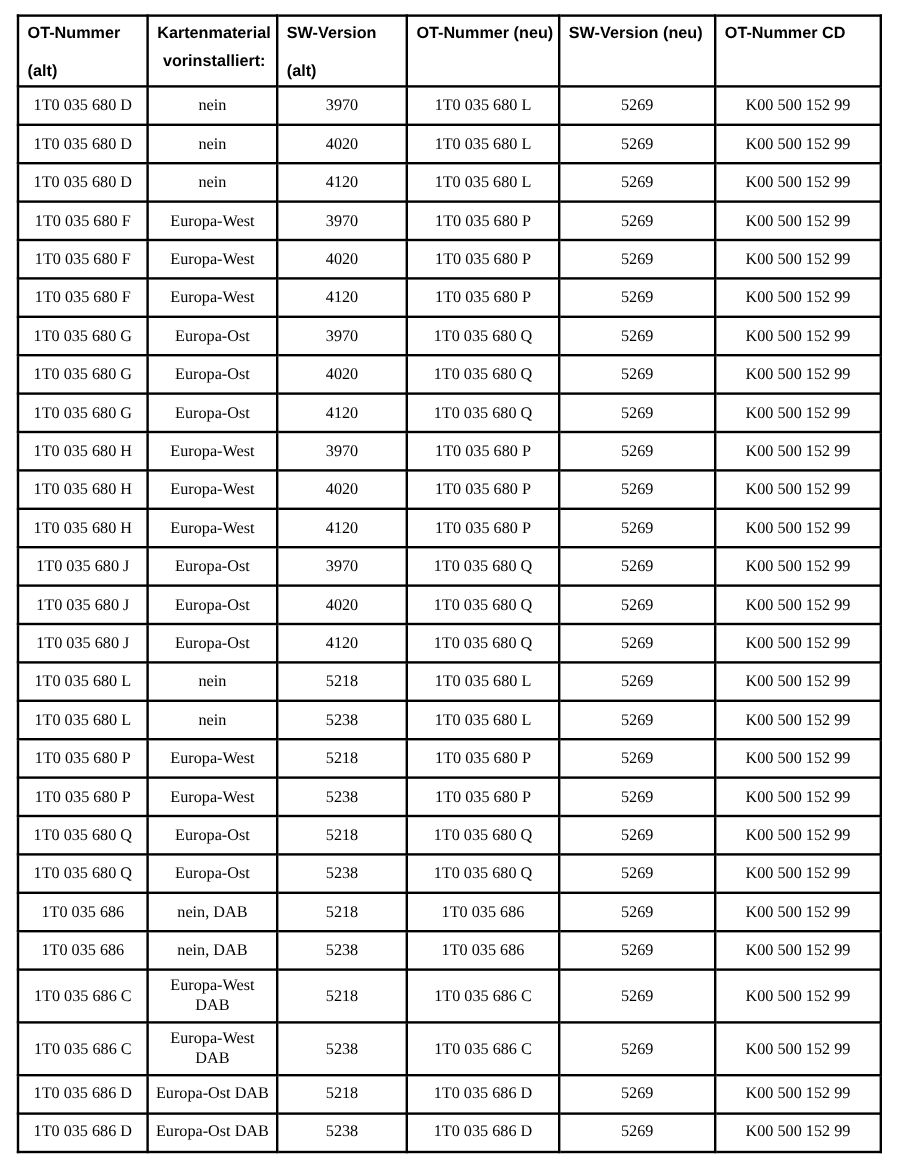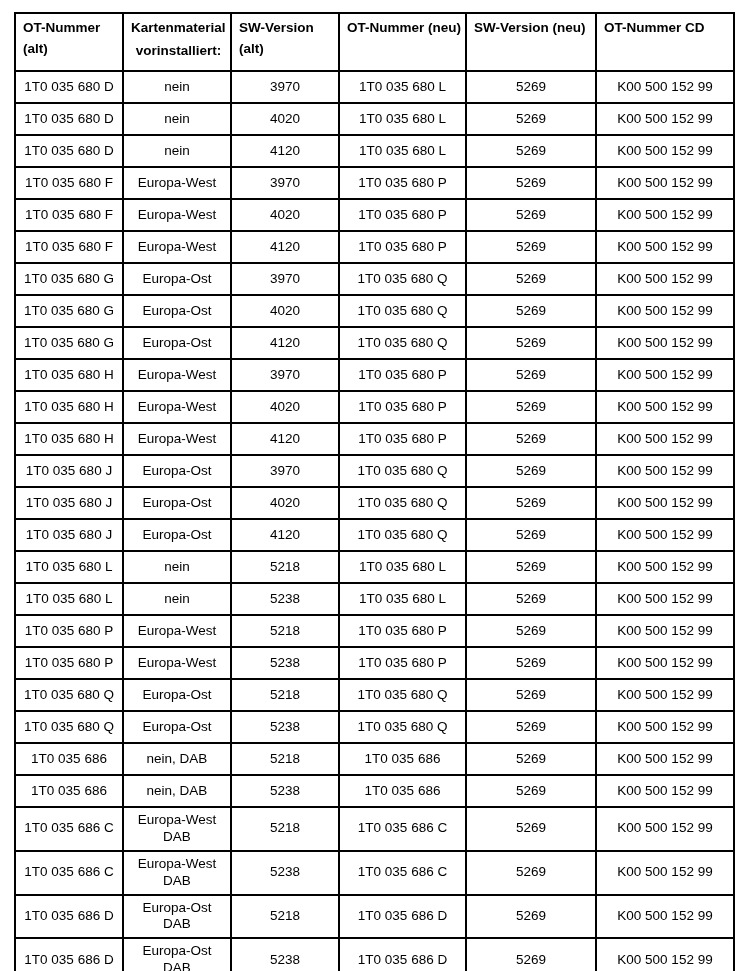--- a/index.html
+++ b/index.html
@@ -40,24 +40,24 @@
   table.compat-table th {
     font-size: 13.5px;
     font-weight: bold;
     text-align: left;
     vertical-align: top;
     padding: 6px 4px 4px 7px;
     line-height: 1.2;
     background: #ffffff;
   }
   .th-line { display: block; }
-  .th-line + .th-line { margin-top: 5px; }
+  .th-line + .th-line { margin-top: 15px; }
   th.th-col-1 .th-line + .th-line { margin-top: 7px; text-align: center; }
 
-  tbody tr { height: 32px; }
+  tbody tr { height: 32px; font-family: Liberation Serif, serif; }
   table.compat-table td {
     font-size: 13.5px;
     text-align: center;
     vertical-align: middle;
     padding: 4px 4px;
     line-height: 1.25;
     white-space: pre-line;
     background: #ffffff;
   }
 </style>

